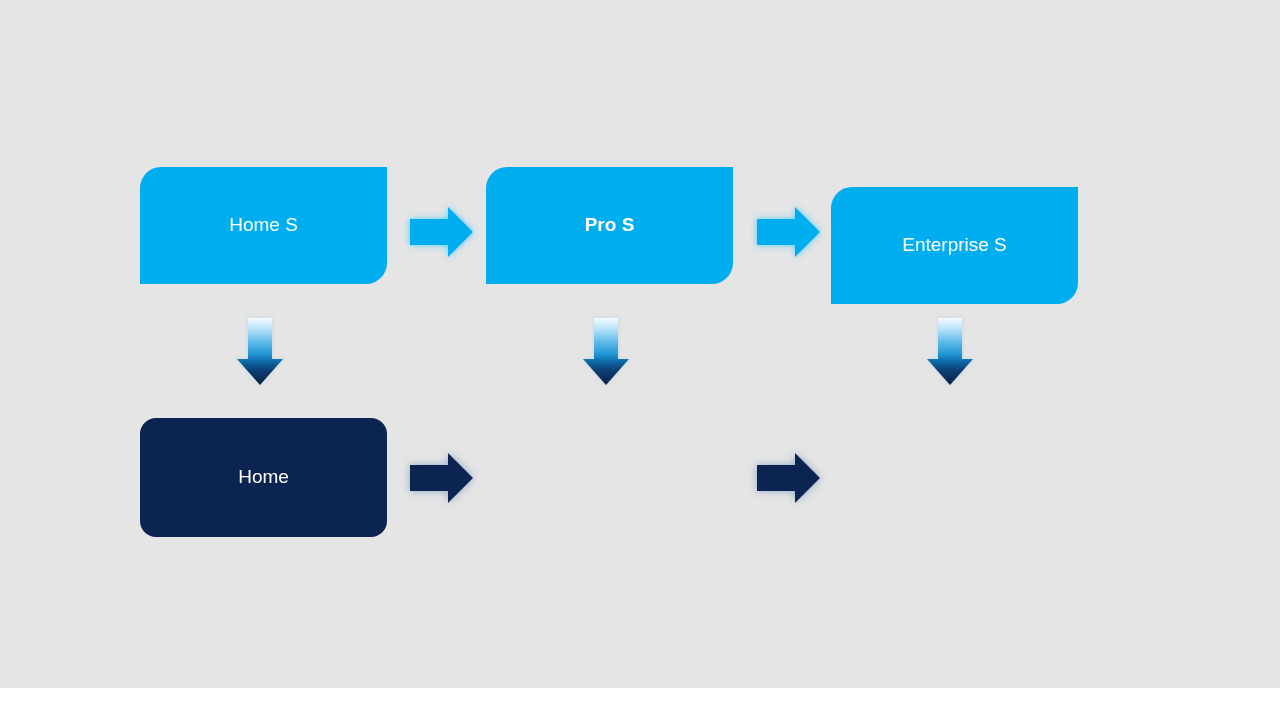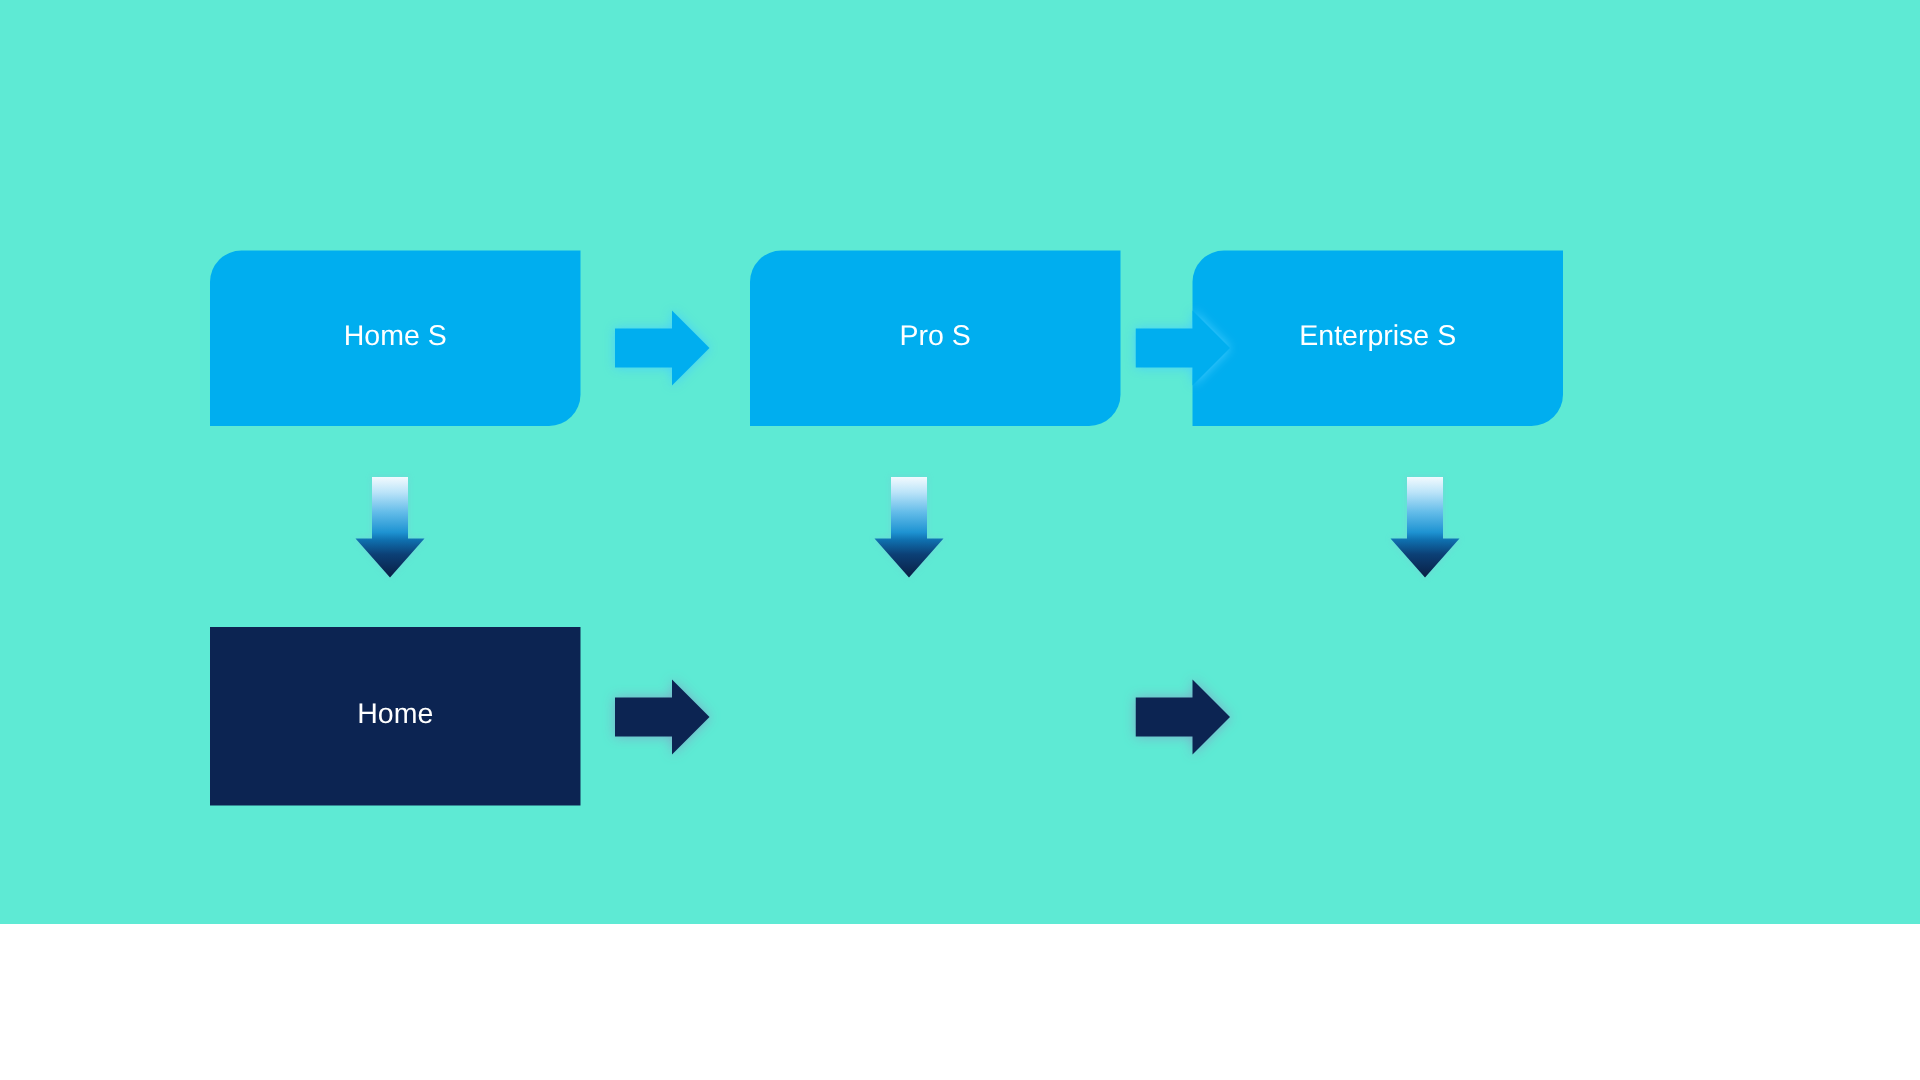--- a/index.html
+++ b/index.html
@@ -4,50 +4,51 @@
 <style>
   html, body {
     margin: 0;
     padding: 0;
     background: #ffffff;
     font-family: "Liberation Sans", sans-serif;
   }
   .slide {
     position: relative;
     width: 1280px;
-    height: 616px;
-    background: #5eead4;
+    height: 688px;
+    background: #e5e5e5;
     overflow: hidden;
   }
   
   .box {
     position: absolute;
     width: 247px;
     display: flex;
     align-items: center;
     justify-content: center;
     color: #ffffff;
     font-size: 19px;
     line-height: 1.2;
     text-align: center;
+    border-radius: 16px;
   }
   .box.top {
     top: 167px;
     height: 117px;
     background: #00AEEF;
     border-radius: 21px 0 21px 0;
   }
   .box.bottom {
     top: 418px;
     height: 119px;
     background: #0C2452;
   }
   .c1 { left: 140px; }
-  .c2 { left: 500px; }
-  .c3 { left: 795px; }
+  .c2 { left: 486px; font-weight: bold; }
+  .c3 { left: 831px; margin-top: 20px; }
 
   
   .rarrow {
     position: absolute;
     width: 64px;
     height: 52px;
   }
   .rarrow.toprow    { top: 206px; }
   .rarrow.bottomrow { top: 452px; }
   .ra1 { left: 410px; }

